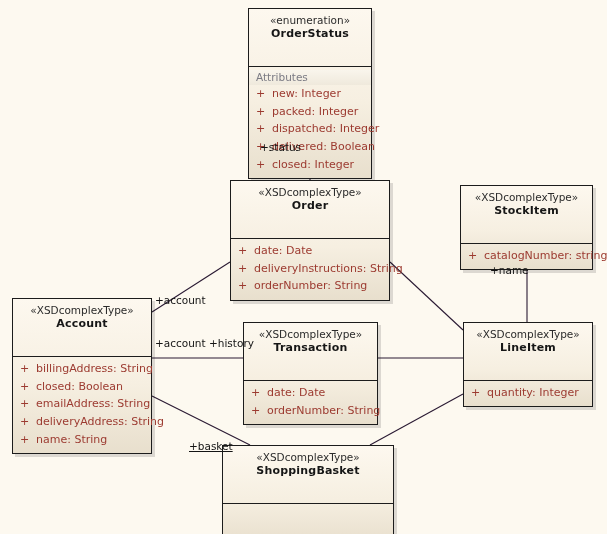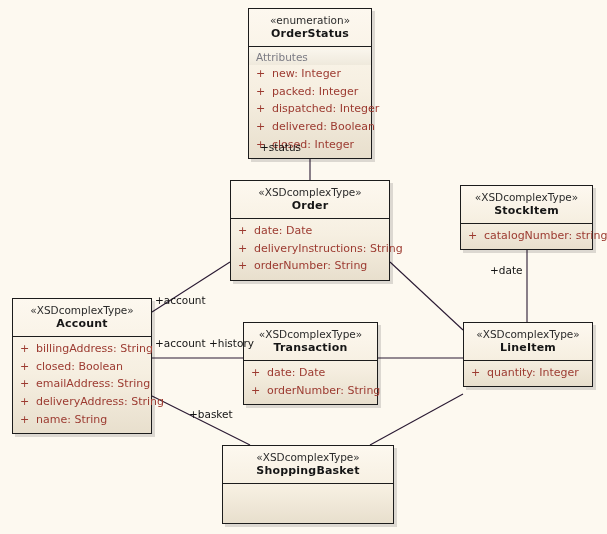--- a/index.html
+++ b/index.html
@@ -38,20 +38,21 @@
     display:block;
     font-size:11px;
     font-weight:bold;
     color:#161616;
     letter-spacing:0.2px;
     white-space:nowrap;
   }
   .uml-compartment{
     border-top:1px solid #1c1c1c;
     padding:3px 0 4px 0;
+    margin-top:20px;
   }
   .uml-compartment.empty{min-height:32px;}
   .compartment-title{
     font-size:10.5px;
     color:#7b7b84;
     padding:1px 0 2px 7px;
     background:linear-gradient(180deg,#f9f5ec 0%,#efe9dc 100%);
   }
   .attr{
     font-size:11px;
@@ -170,19 +171,19 @@
 
   <div class="uml-class" style="left:222px;top:445px;width:172px;">
     <div class="uml-header">
       <span class="stereotype">«XSDcomplexType»</span>
       <span class="classname">ShoppingBasket</span>
     </div>
     <div class="uml-compartment empty"></div>
   </div>
 
   <div class="edge-label" style="left:260px;top:141px;">+status</div>
-  <div class="edge-label" style="left:490px;top:264px;">+date</div>
+  <div class="edge-label" style="left:490px;top:264px;">+name</div>
   <div class="edge-label" style="left:155px;top:294px;">+account</div>
   <div class="edge-label" style="left:155px;top:337px;">+account</div>
   <div class="edge-label" style="left:209px;top:337px;text-align:center;">+history</div>
-  <div class="edge-label" style="left:189px;top:408px;">+basket</div>
+  <div class="edge-label" style="left:189px;top:440px;text-decoration:underline;">+basket</div>
 
 </div>
 
 </body></html>

